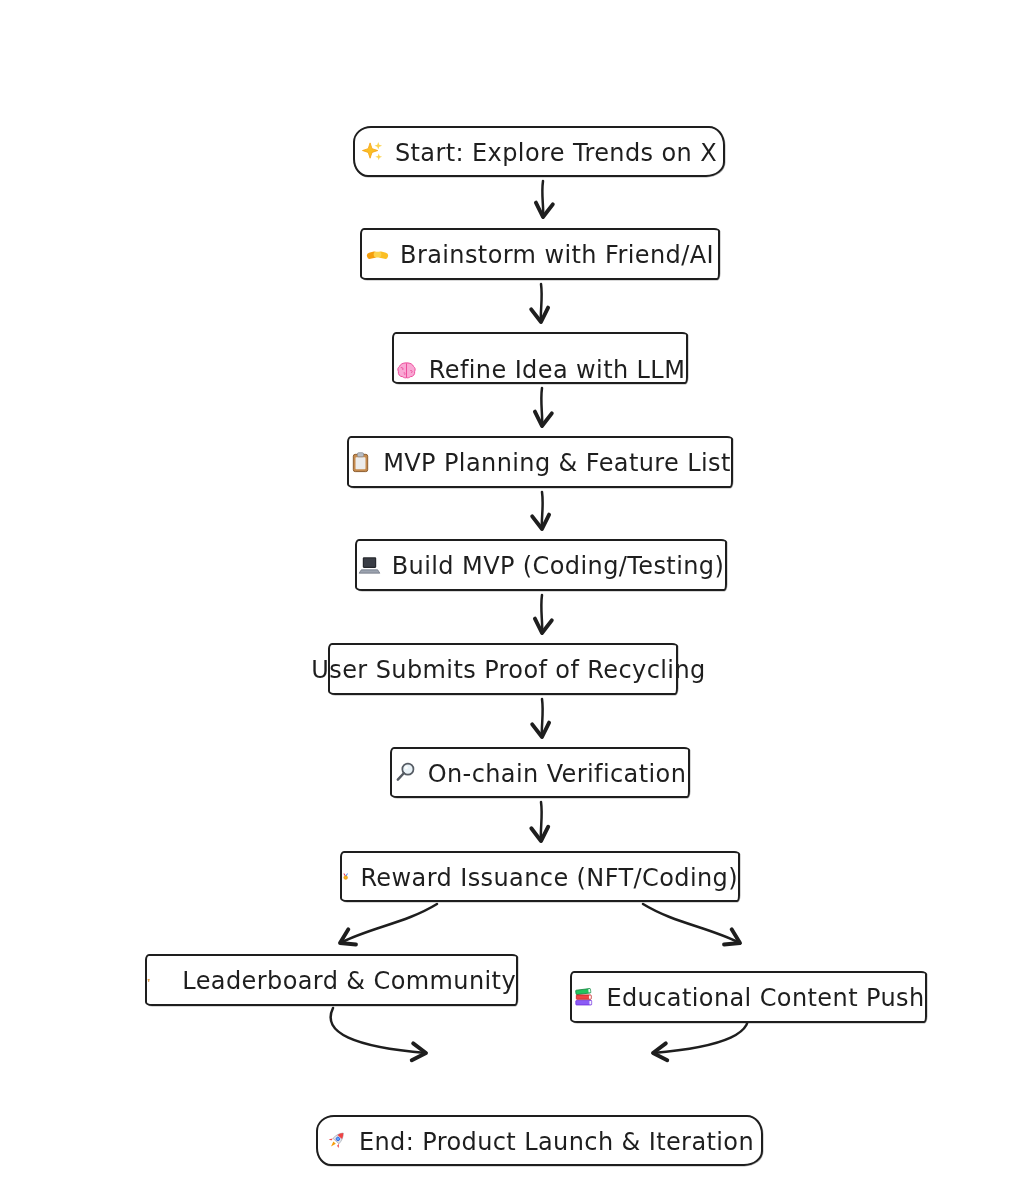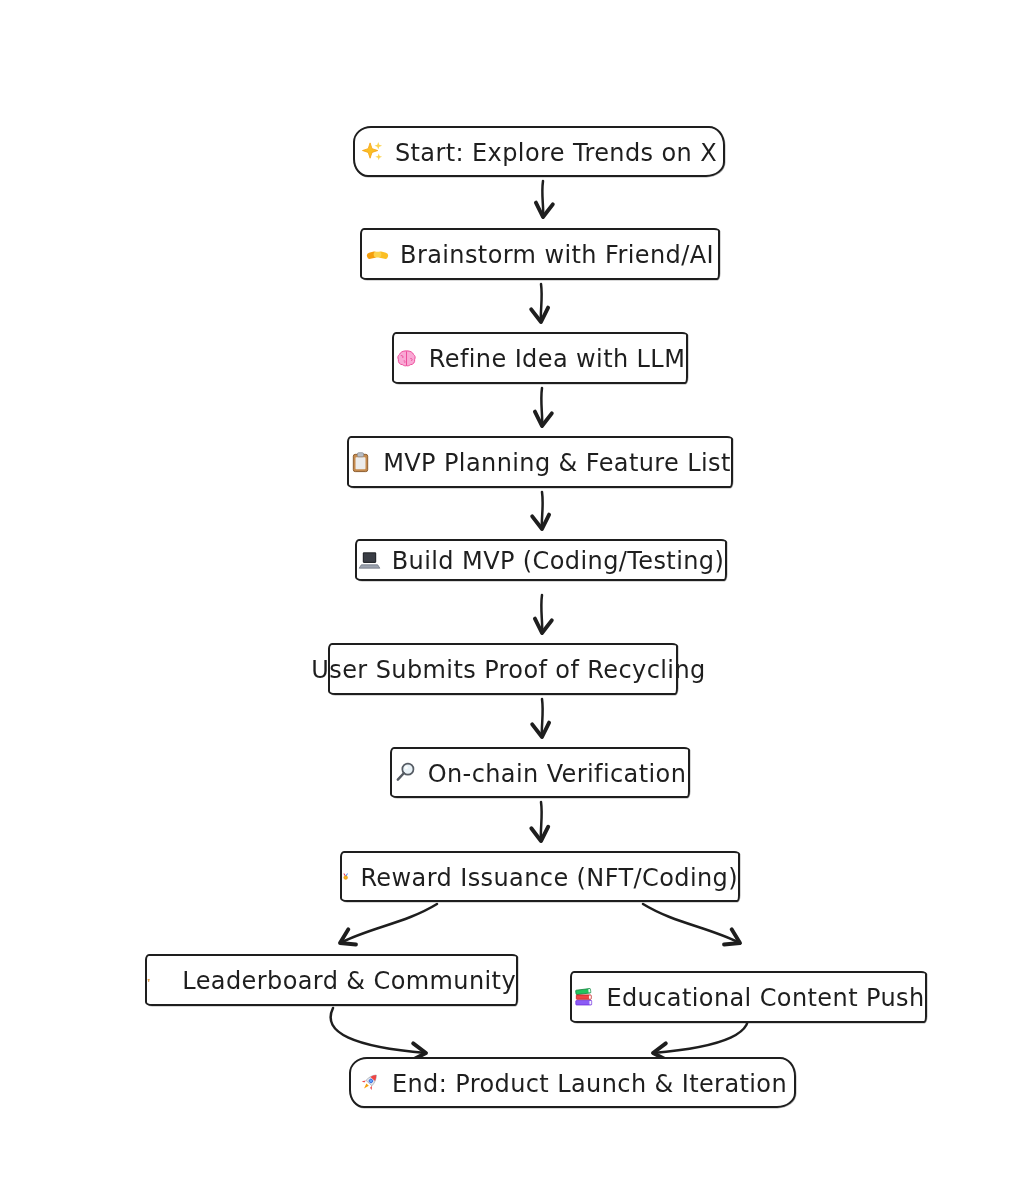--- a/index.html
+++ b/index.html
@@ -36,29 +36,29 @@
   .node.rounded {
     border-radius: 18px 16px 19px 15px / 16px 19px 15px 18px;
   }
   .node .icon { display: inline-flex; width: 23px; height: 23px; }
   .node .icon svg { width: 100%; height: 100%; }
   .label { line-height: 1; padding-top: 2px; }
 
   
   #node-start        { left: 353px; top: 126px; width: 372px; height: 51px; }
   #node-brainstorm   { left: 360px; top: 228px; width: 360px; height: 52px; }
-  #node-refine       { left: 392px; top: 332px; width: 296px; height: 52px; }
+  #node-refine       { left: 392px; top: 332px; width: 296px; height: 52px; align-items: flex-end; }
   #node-mvp-planning { left: 347px; top: 436px; width: 386px; height: 52px; }
-  #node-build-mvp    { left: 355px; top: 539px; width: 372px; height: 42px; }
+  #node-build-mvp    { left: 355px; top: 539px; width: 372px; height: 52px; }
   #node-submit-proof { left: 328px; top: 643px; width: 350px; height: 52px; }
   #node-verification { left: 390px; top: 747px; width: 300px; height: 51px; }
   #node-reward       { left: 340px; top: 851px; width: 400px; height: 51px; }
   #node-leaderboard  { left: 145px; top: 954px; width: 373px; height: 52px; gap: 32px; }
   #node-education    { left: 570px; top: 954px; width: 357px; height: 52px; margin-top: 17px; }
-  #node-end          { left: 316px; top: 1057px; width: 447px; height: 51px; margin-left: 33px; }
+  #node-end          { left: 316px; top: 1115px; width: 447px; height: 51px; }
 </style>
 </head>
 <body>
 
 <div class="canvas">
 
   <svg class="edges-layer" viewBox="0 0 1033 1200" xmlns="http://www.w3.org/2000/svg">
     <defs>
       <marker id="ah" viewBox="0 0 14 14" refX="11" refY="7" markerWidth="9.5" markerHeight="9.5" orient="auto-start-reverse">
         <path d="M3 2 L11 7 L3 12" fill="none" stroke="#1e1e1e" stroke-width="2.3" stroke-linecap="round" stroke-linejoin="round"></path>

